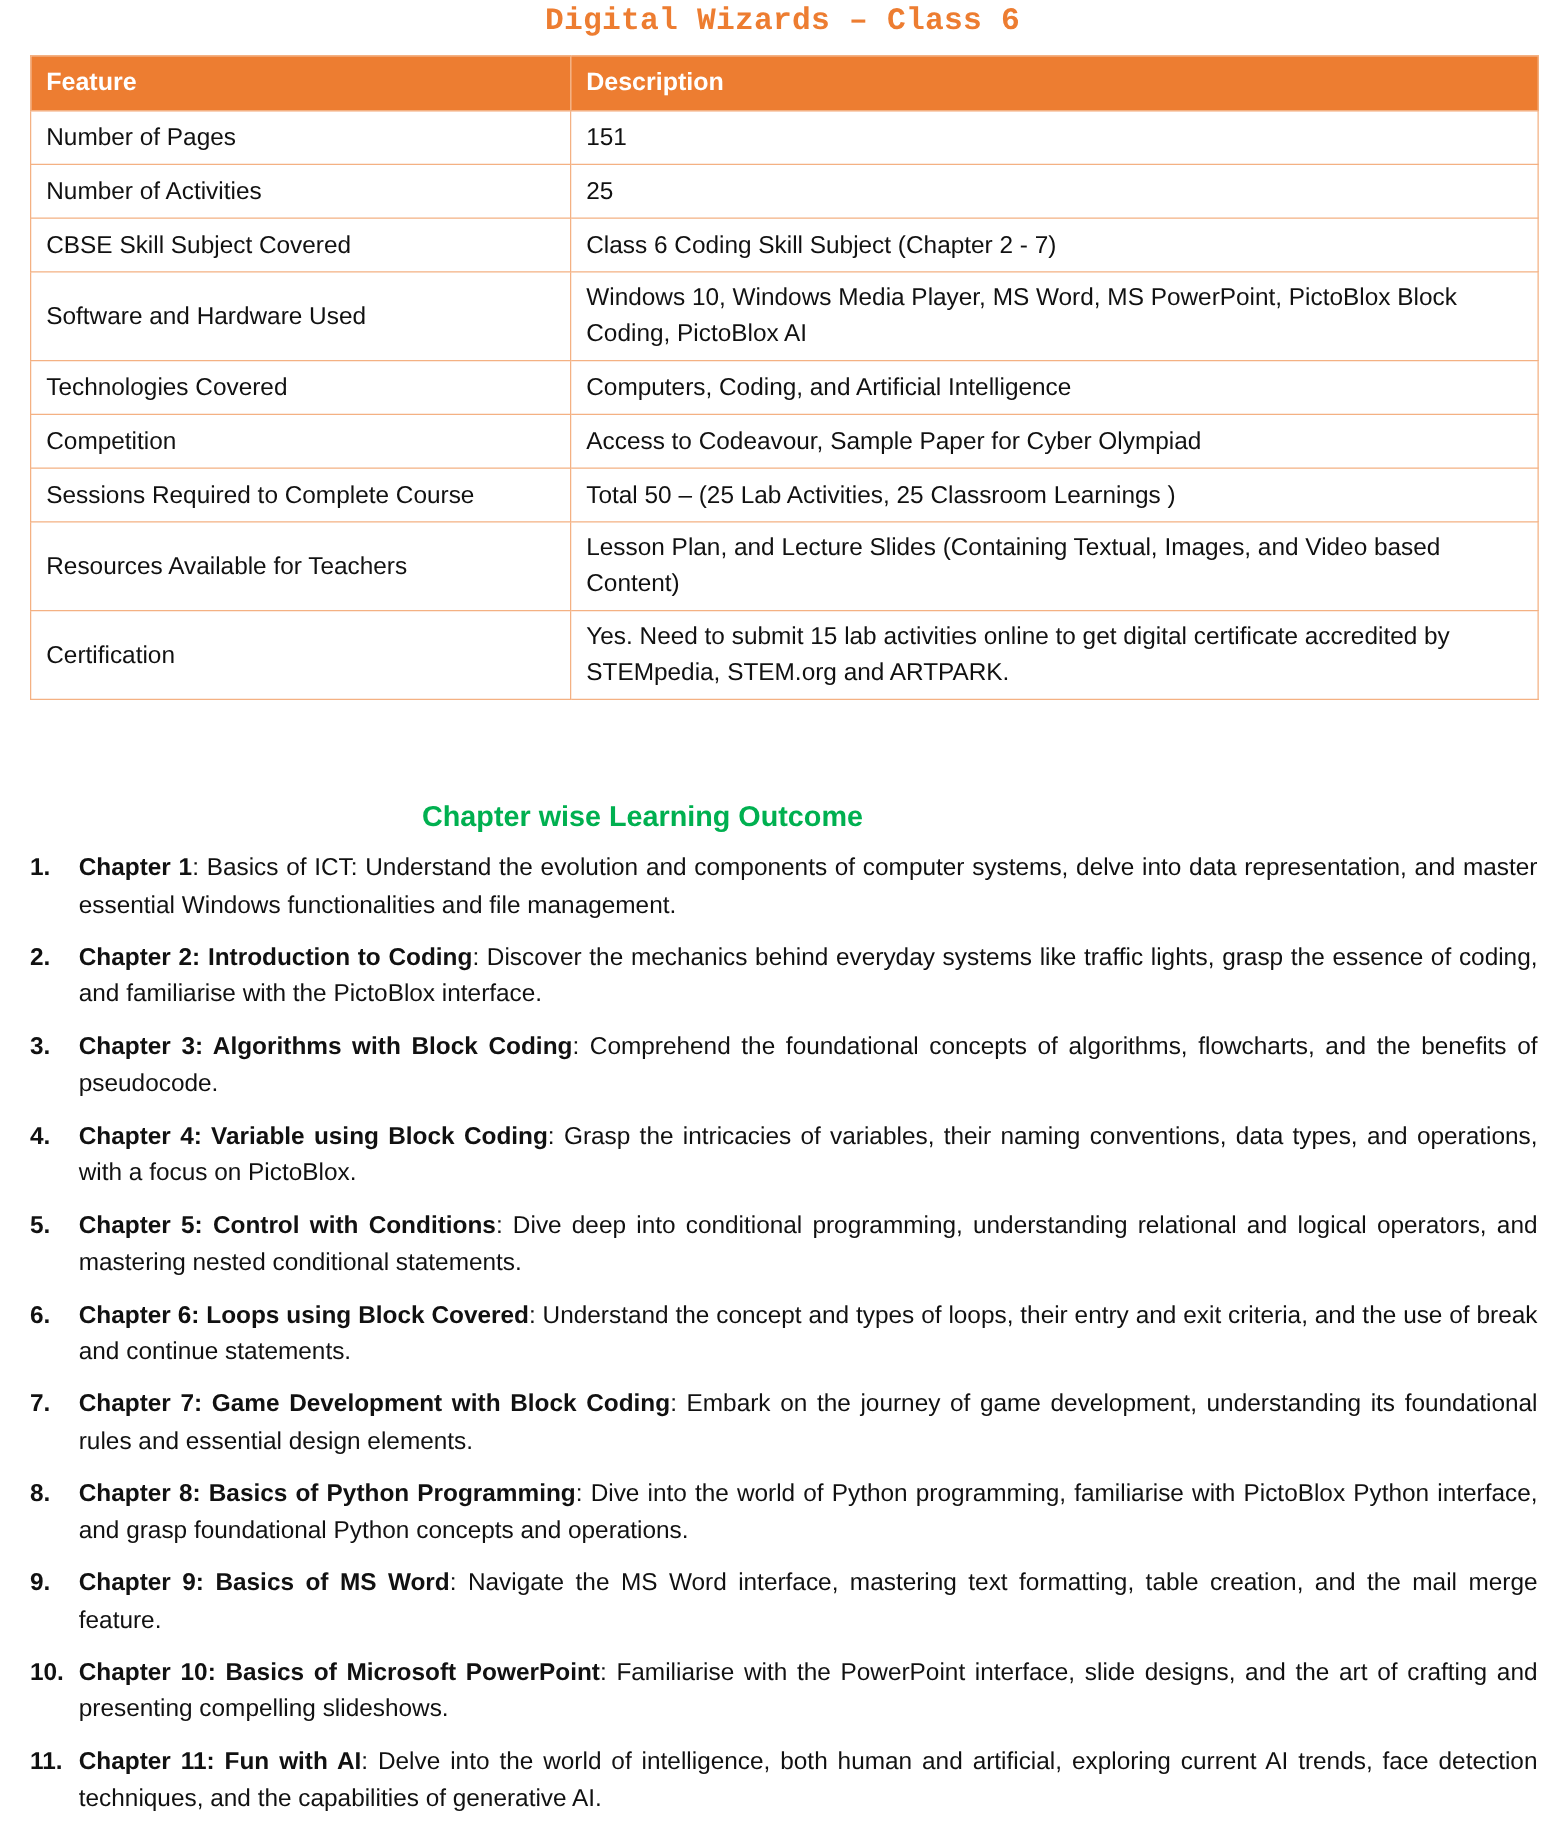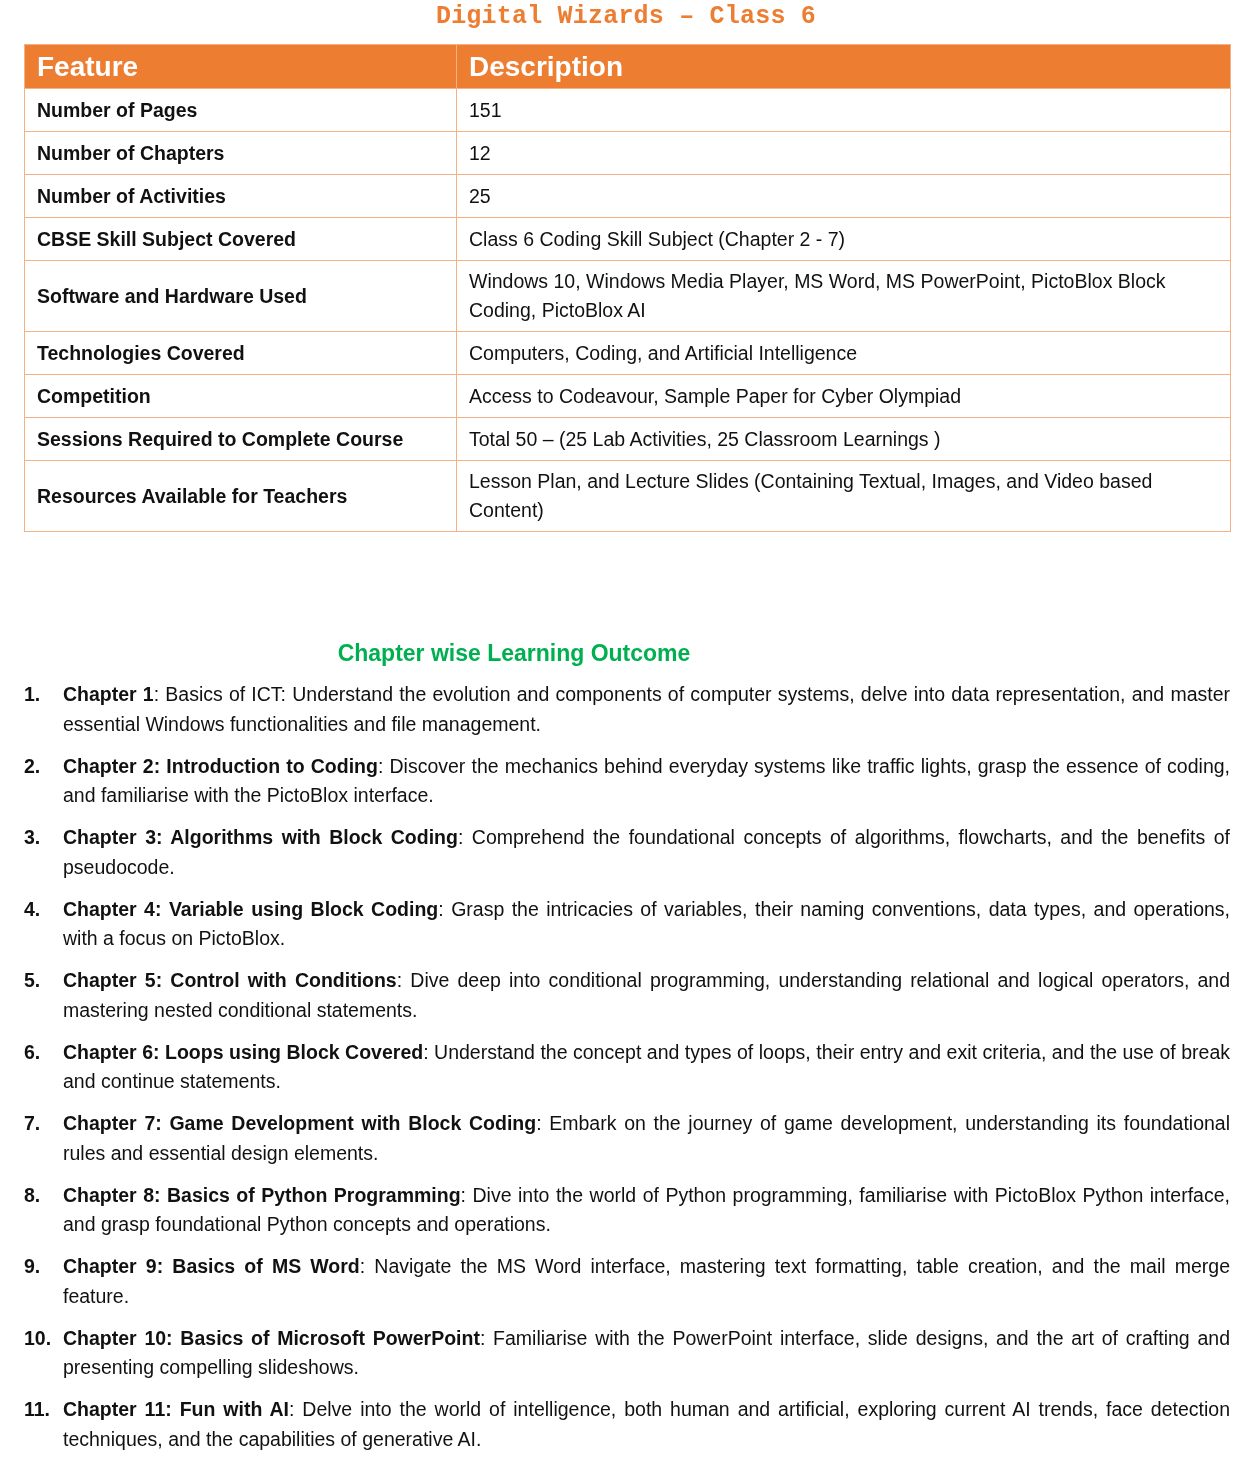--- a/index.html
+++ b/index.html
@@ -5,24 +5,24 @@
   html, body { margin:0; padding:0; background:#ffffff; }
   body { width:1252px; height:1466px; overflow:hidden; position:relative;
          font-family:"Liberation Sans", sans-serif; color:#111; }
   .title { position:absolute; top:2px; left:0; width:1252px; text-align:center;
            color:#ED7D31; font-weight:bold; font-size:25px; letter-spacing:0.2px;font-family:Liberation Mono, monospace; }
   table.spec { position:absolute; top:44px; left:24px; width:1206px;
                border-collapse:collapse; table-layout:fixed; }
   table.spec col.c1 { width:432px; }
   table.spec col.c2 { width:774px; }
   table.spec th { background:#ED7D31; color:#fff; text-align:left; font-weight:bold;
-                  font-size:28px; padding:0 12px; height:43px; border:1px solid #F4B183; }
+                  font-size:20px; padding:0 12px; height:43px; border:1px solid #F4B183; }
   table.spec td { border:1px solid #F4B183; font-size:19.5px; padding:0 12px;
                   line-height:29px; vertical-align:middle; }
-  table.spec td.feat { font-weight:bold; }
+  table.spec td.feat { font-weight:normal; }
   table.spec tr.r1 td { height:42px; }
   table.spec tr.r2 td { height:70px; }
   .section { position:absolute; top:640px; left:0; width:1028px; text-align:center;
              color:#00B050; font-weight:bold; font-size:23px; }
   ol.outcomes { position:absolute; top:680px; left:24px; width:1206px; margin:0; padding:0;
                 list-style:none; }
   ol.outcomes li { position:relative; padding-left:39px; font-size:19.5px; line-height:29.5px;
                    margin-bottom:12.5px; text-align:justify; }
   ol.outcomes li .num { position:absolute; left:0; top:0; font-weight:bold; }
   ol.outcomes li .lbl { font-weight:bold; }
@@ -42,24 +42,20 @@
       <th>Feature</th>
       <th>Description</th>
     </tr>
   </thead>
   <tbody>
     <tr class="r1">
       <td class="feat">Number of Pages</td>
       <td>151</td>
     </tr>
     <tr class="r1">
-      <td class="feat">Number of Chapters</td>
-      <td>12</td>
-    </tr>
-    <tr class="r1">
       <td class="feat">Number of Activities</td>
       <td>25</td>
     </tr>
     <tr class="r1">
       <td class="feat">CBSE Skill Subject Covered</td>
       <td>Class 6 Coding Skill Subject (Chapter 2 - 7)</td>
     </tr>
     <tr class="r2">
       <td class="feat">Software and Hardware Used</td>
       <td>Windows 10, Windows Media Player, MS Word, MS PowerPoint, PictoBlox Block Coding, PictoBlox AI</td>
@@ -73,20 +69,24 @@
       <td>Access to Codeavour, Sample Paper for Cyber Olympiad</td>
     </tr>
     <tr class="r1">
       <td class="feat">Sessions Required to Complete Course</td>
       <td>Total 50 – (25 Lab Activities, 25 Classroom Learnings )</td>
     </tr>
     <tr class="r2">
       <td class="feat">Resources Available for Teachers</td>
       <td>Lesson Plan, and Lecture Slides (Containing Textual, Images, and Video based Content)</td>
     </tr>
+    <tr class="r2">
+      <td class="feat">Certification</td>
+      <td>Yes. Need to submit 15 lab activities online to get digital certificate accredited by  STEMpedia, STEM.org and ARTPARK.</td>
+    </tr>
   </tbody>
 </table>
 
 <div class="section">Chapter wise Learning Outcome</div>
 
 <ol class="outcomes">
   <li><span class="num">1.</span><span class="lbl">Chapter 1</span><span>: Basics of ICT: Understand the evolution and components of computer systems, delve into data representation, and master essential Windows functionalities and file management.</span></li>
   <li><span class="num">2.</span><span class="lbl">Chapter 2: Introduction to Coding</span><span>: Discover the mechanics behind everyday systems like traffic lights, grasp the essence of coding, and familiarise with the PictoBlox interface.</span></li>
   <li><span class="num">3.</span><span class="lbl">Chapter 3: Algorithms with Block Coding</span><span>: Comprehend the foundational concepts of algorithms, flowcharts, and the benefits of pseudocode.</span></li>
   <li><span class="num">4.</span><span class="lbl">Chapter 4: Variable using Block Coding</span><span>: Grasp the intricacies of variables, their naming conventions, data types, and operations, with a focus on PictoBlox.</span></li>

